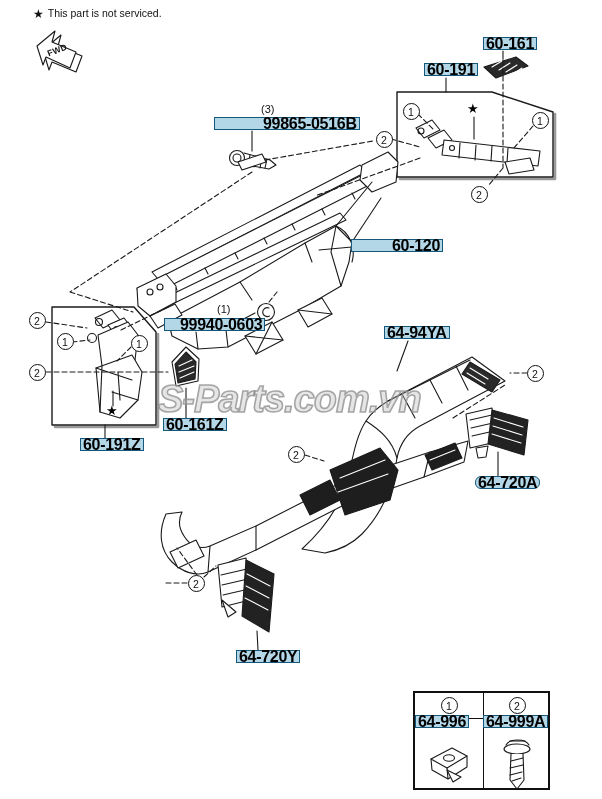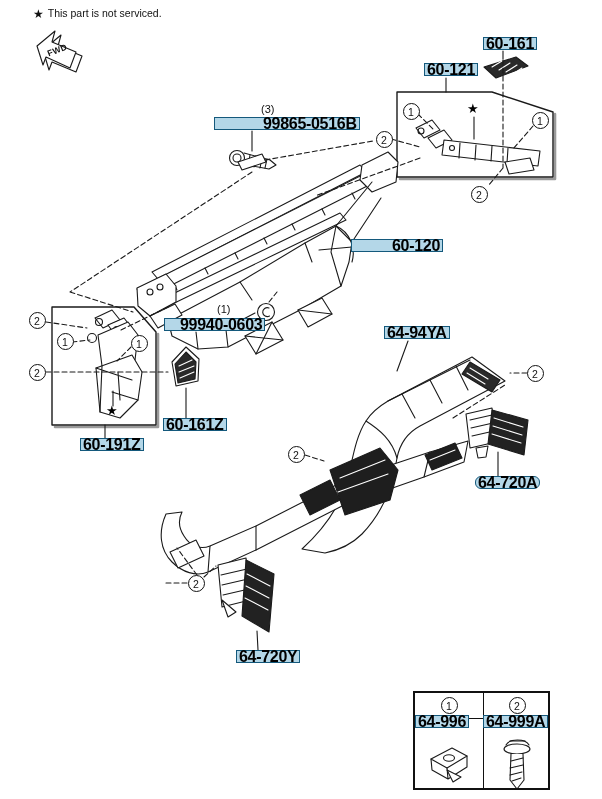--- a/index.html
+++ b/index.html
@@ -188,29 +188,30 @@
     <path d="M265,160 L373,141 M252,172 L70,292 M70,292 L133,312
              M391,139 L420,147 M418,114 L433,129 M533,126 L513,149
              M503,60 L503,168 M503,168 L488,186 M420,158 L315,196
              M46,322 L87,328 M72,342 L90,340 M131,347 L117,361 M46,372 L168,372
              M121,330 L170,306 M305,455 L324,461
              M187,583 L166,583 M197,575 L177,548 M204,577 L216,566
              M453,418 L505,385 M527,373 L510,373 M269,302 L277,292"></path>
   </g>
 </svg>
 
+<div class="watermark">S-Parts.com.vn</div>
 
 <div class="note">
   <span class="s">★</span><span>This part is not serviced.</span>
 </div>
 
 <div class="fwdtxt">FWD</div>
 
 <div class="plabel" style="left:483px;top:37px;">60-161</div>
-<div class="plabel" style="left:424px;top:63px;">60-121</div>
+<div class="plabel" style="left:424px;top:63px;">60-191</div>
 <div class="qty" style="left:261px;top:103px;">(3)</div>
 <div class="plabel" style="left:214px;top:117px;padding-left:48px;">99865-0516B</div>
 <div class="plabel" style="left:351px;top:239px;padding-left:40px;">60-120</div>
 <div class="qty" style="left:217px;top:303px;">(1)</div>
 <div class="plabel" style="left:164px;top:318px;padding-left:15px;">99940-0603</div>
 <div class="plabel" style="left:384px;top:326px;">64-94YA</div>
 <div class="plabel" style="left:163px;top:418px;">60-161Z</div>
 <div class="plabel" style="left:80px;top:438px;">60-191Z</div>
 <div class="plabel" style="left:475px;top:476px;border-radius:6px;">64-720A</div>
 <div class="plabel" style="left:236px;top:650px;">64-720Y</div>

